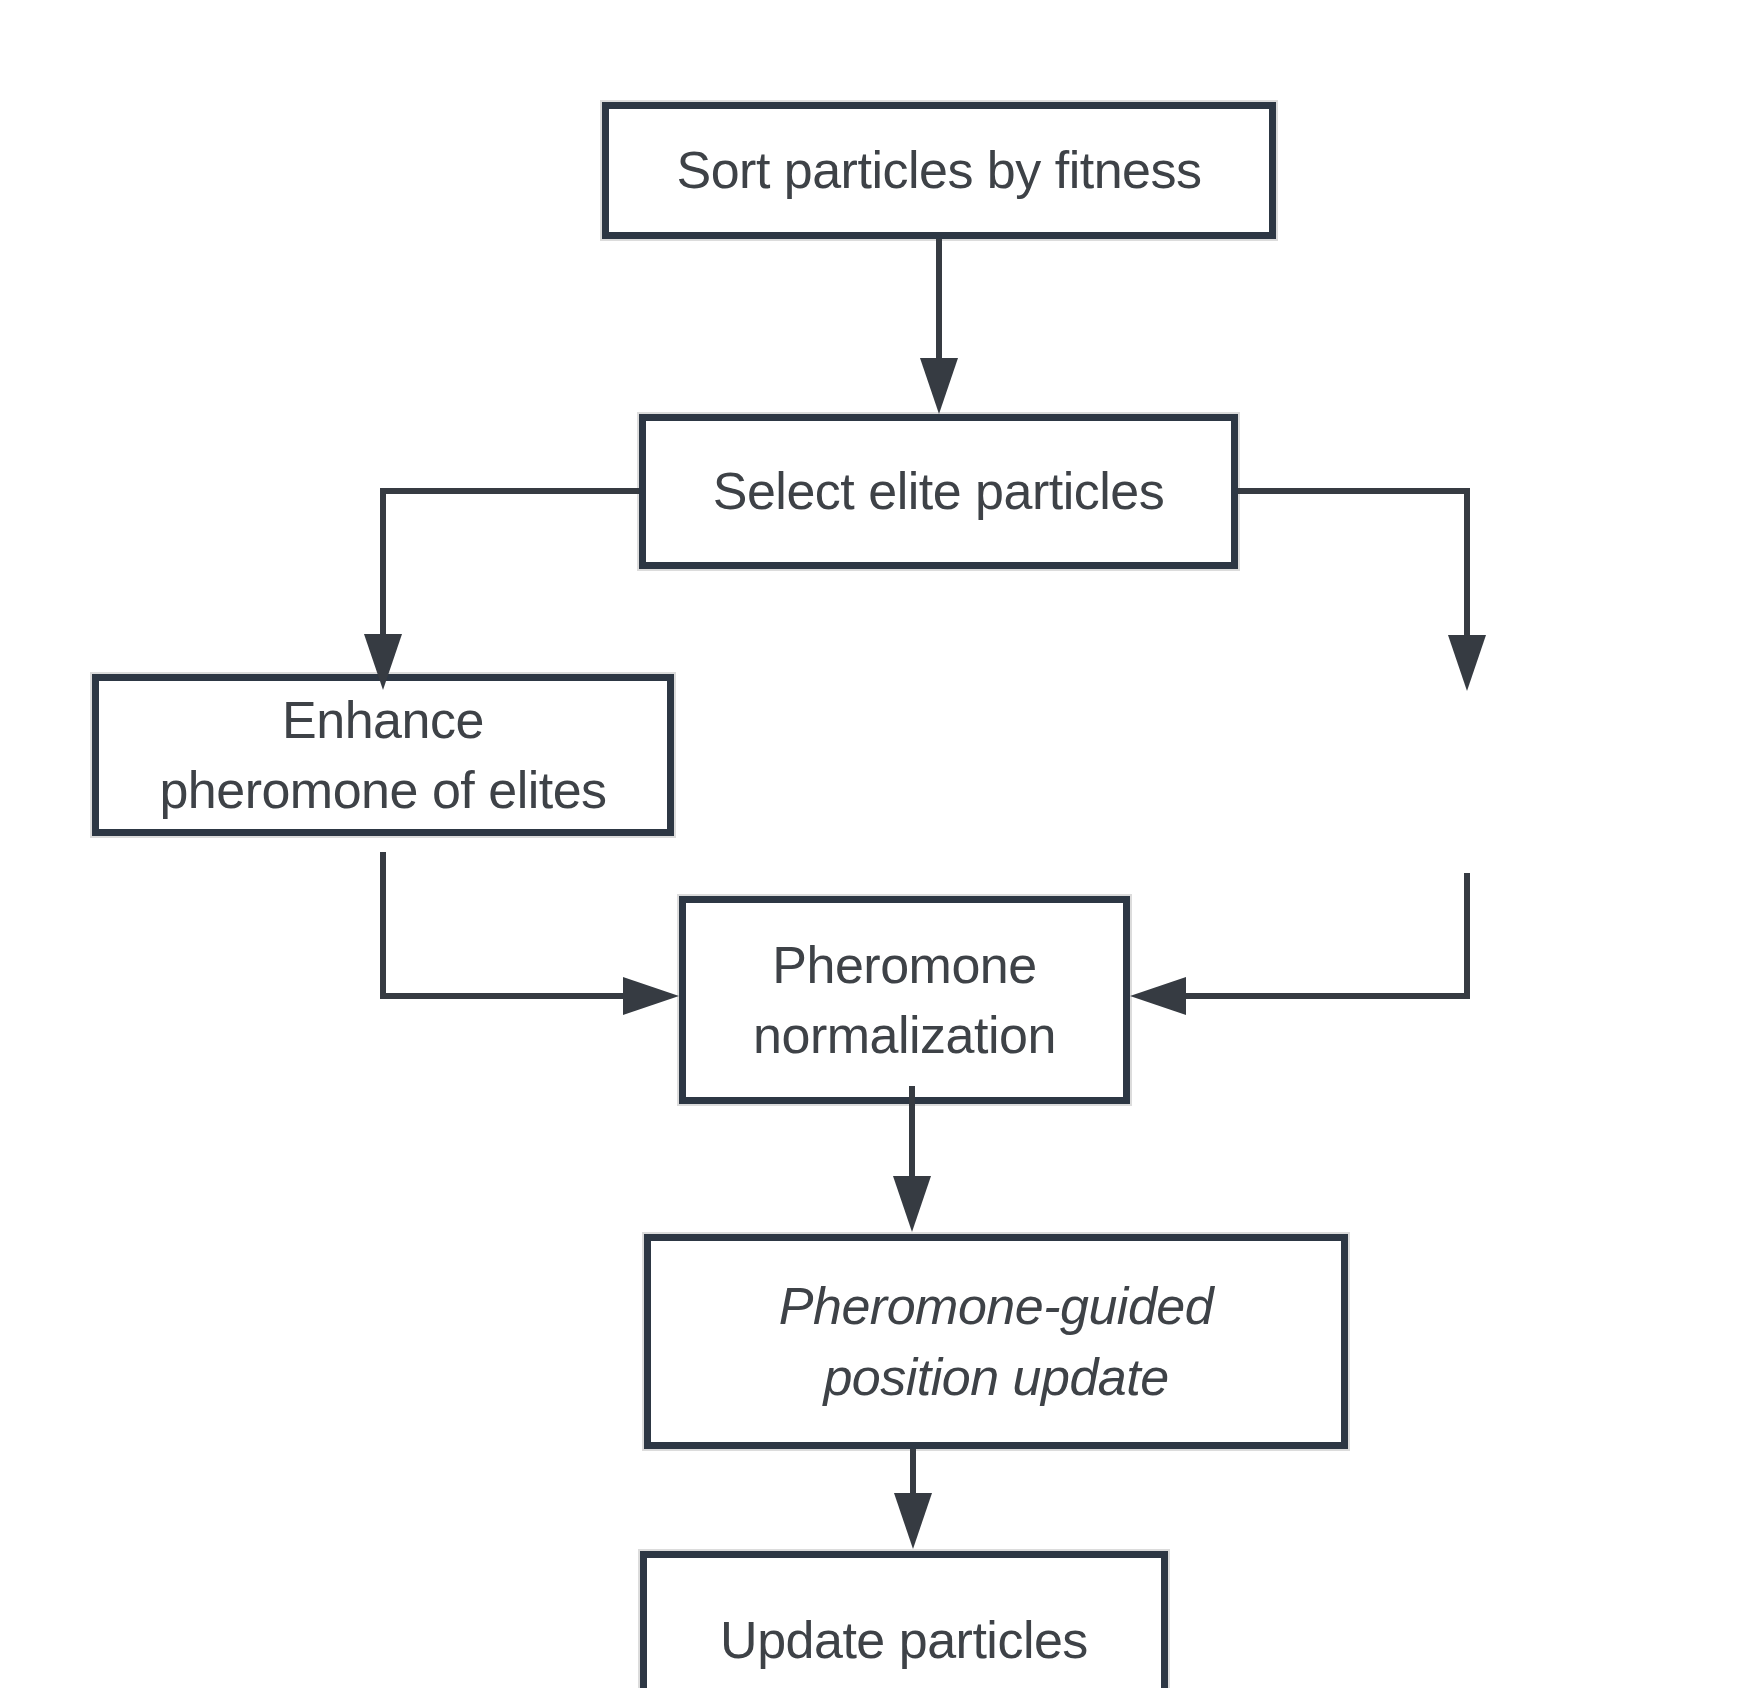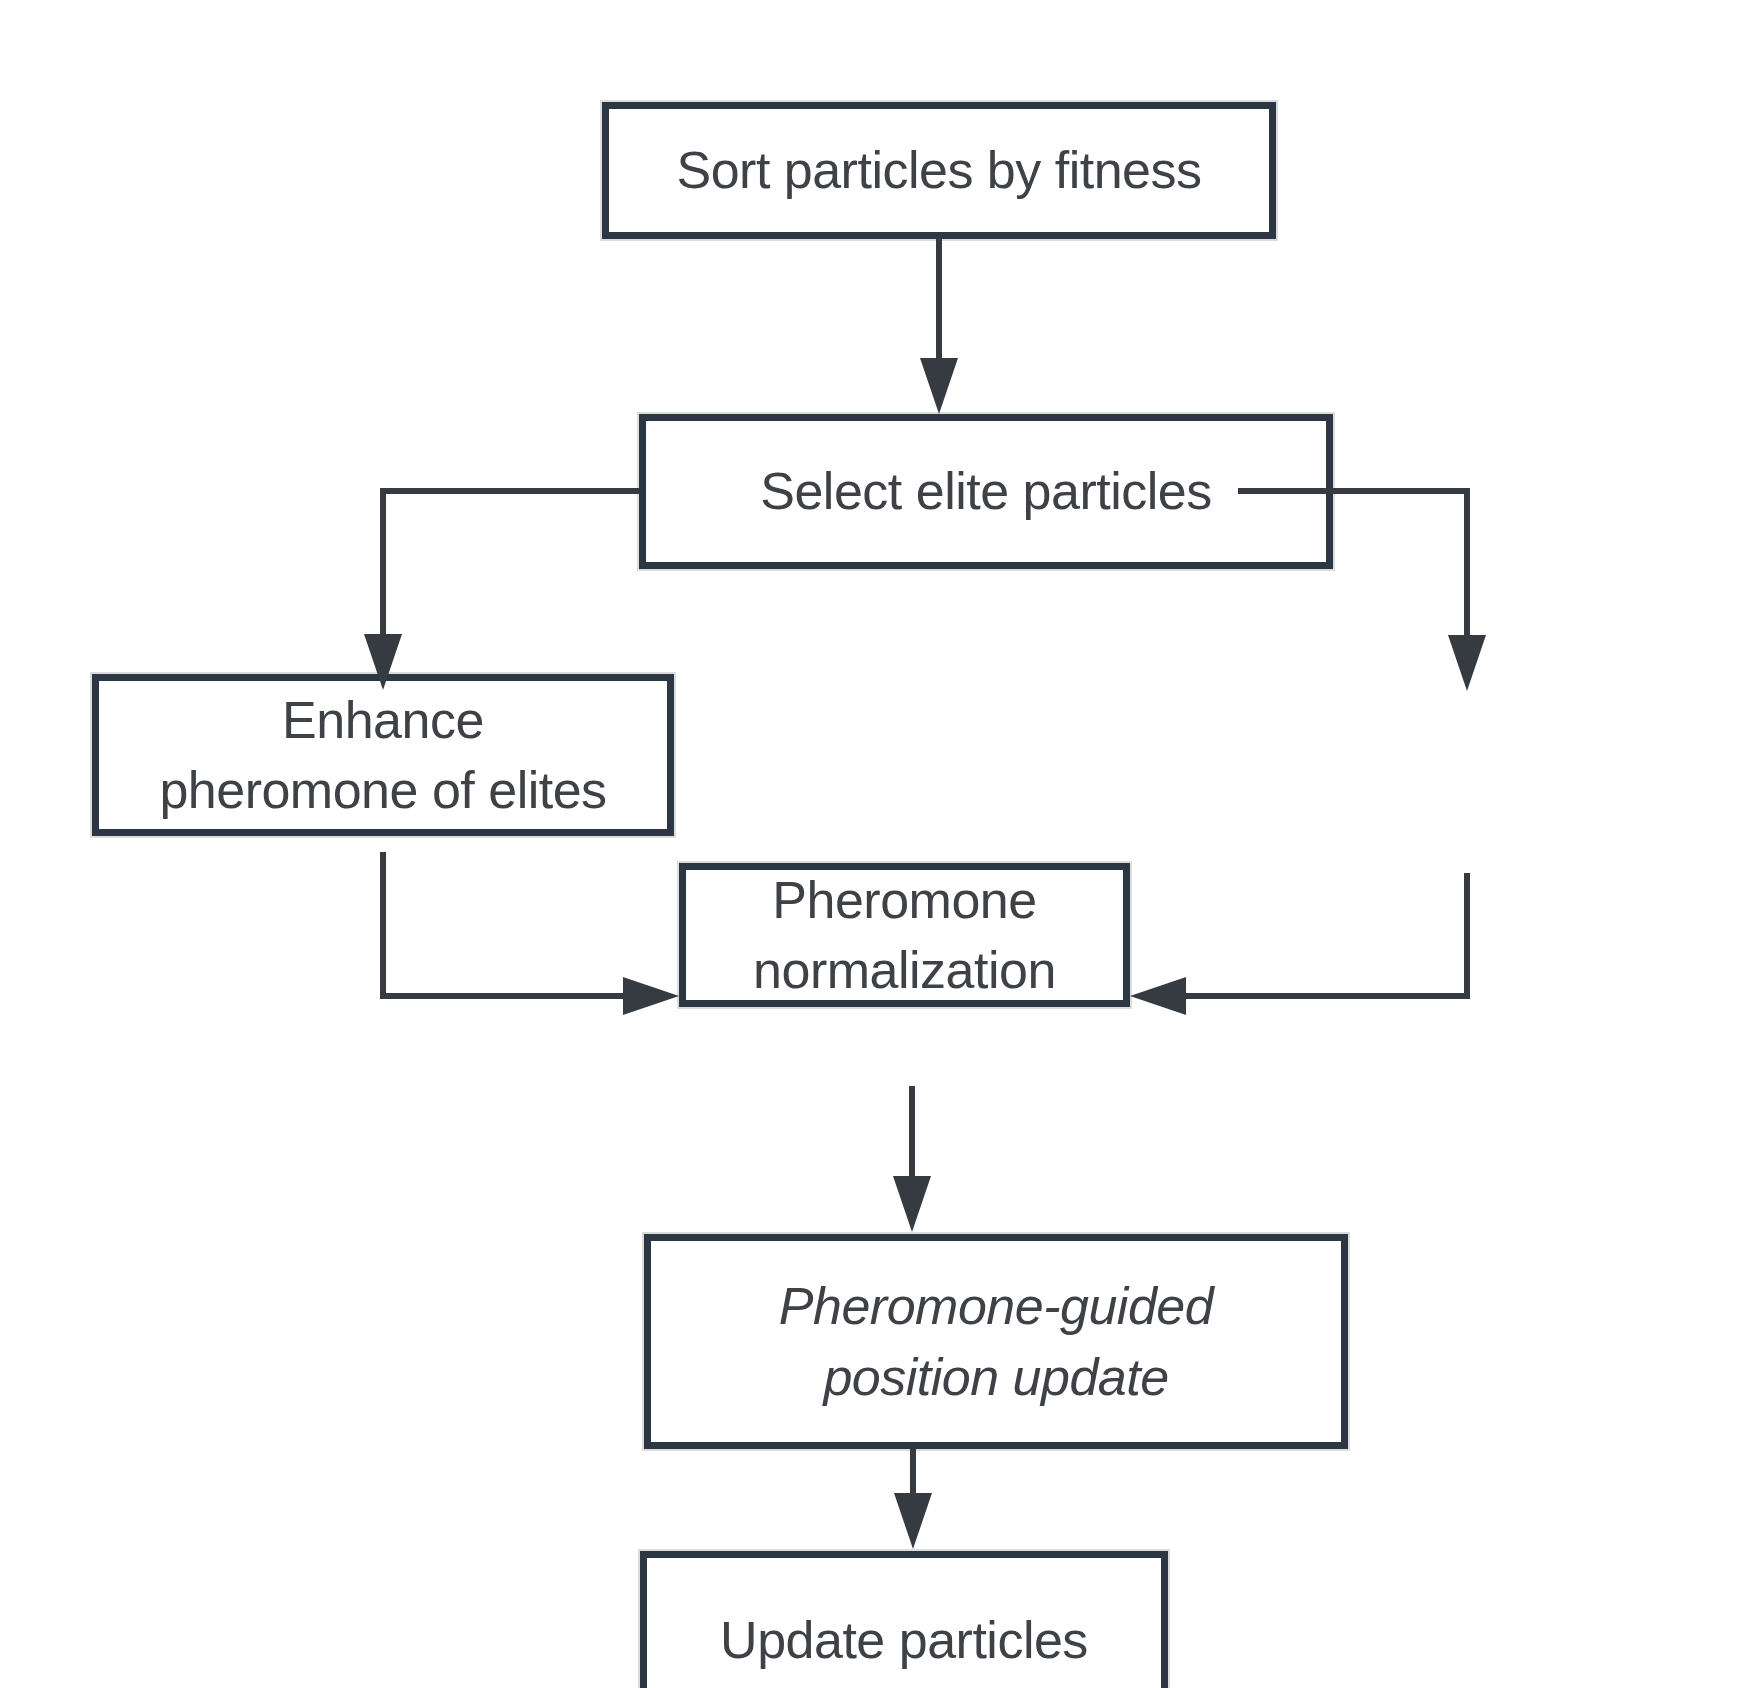--- a/index.html
+++ b/index.html
@@ -39,31 +39,31 @@
 </style>
 </head>
 <body>
 
 <div class="flowchart">
 
   <div class="node" style="left:538px;top:38px;width:674px;height:137px;">
     <span>Sort particles by fitness</span>
   </div>
 
-  <div class="node" style="left:575px;top:350px;width:694px;height:155px;">
+  <div class="node" style="left:575px;top:350px;width:599px;height:155px;">
     <span>Select elite particles</span>
   </div>
 
   <div class="node" style="left:28px;top:610px;width:582px;height:162px;">
     <span>Enhance
 pheromone of elites</span>
   </div>
 
 
-  <div class="node" style="left:615px;top:799px;width:451px;height:144px;">
+  <div class="node" style="left:615px;top:832px;width:451px;height:208px;">
     <span>Pheromone
 normalization</span>
   </div>
 
   <div class="node" style="left:580px;top:1170px;width:704px;height:215px;font-style:italic;">
     <span>Pheromone-guided
 position update</span>
   </div>
 
   <div class="node" style="left:576px;top:1487px;width:528px;height:178px;">

